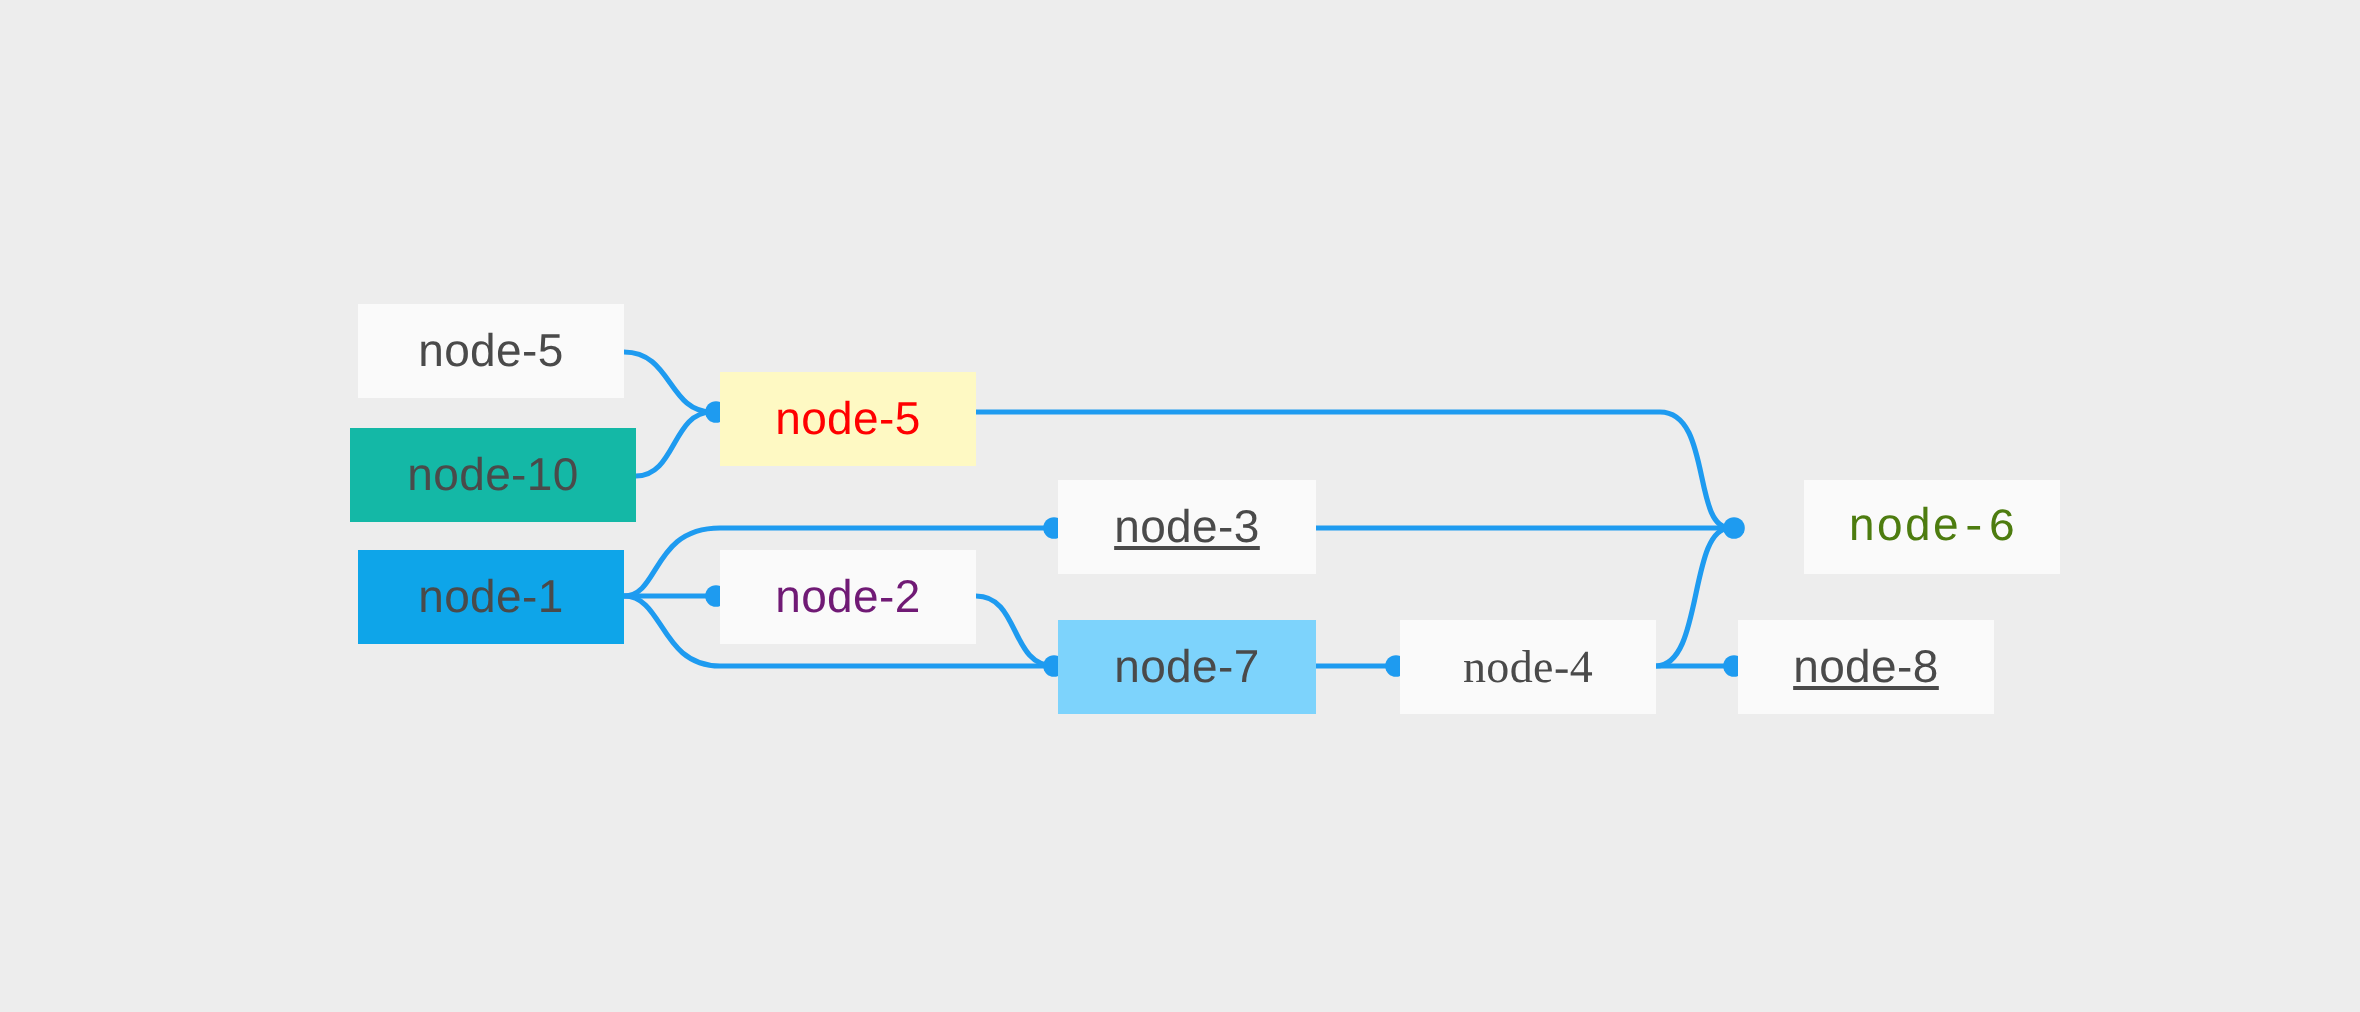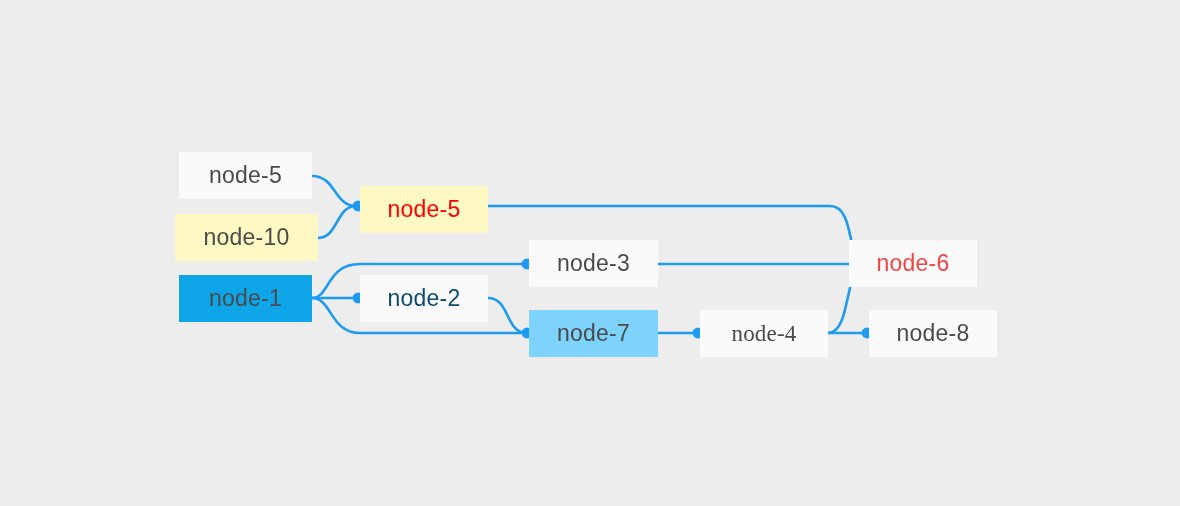--- a/index.html
+++ b/index.html
@@ -65,24 +65,24 @@
         <circle cx="527" cy="264" r="5.4" fill="#1e9bf0"></circle>
         <circle cx="527" cy="333" r="5.4" fill="#1e9bf0"></circle>
         <circle cx="698" cy="333" r="5.4" fill="#1e9bf0"></circle>
         <circle cx="867" cy="264" r="5.4" fill="#1e9bf0"></circle>
         <circle cx="867" cy="333" r="5.4" fill="#1e9bf0"></circle>
       </g>
   </svg>
 
   <div id="node-layer">
       <div class="node" style="left: 179px; top: 152px; width: 133px; height: 47px; background: rgb(250, 250, 250); color: rgb(74, 74, 74);">node-5</div>
-      <div class="node" style="left: 175px; top: 214px; width: 143px; height: 47px; background: #fef9c3; color: rgb(74, 74, 74);">node-10</div>
+      <div class="node" style="left: 175px; top: 214px; width: 143px; height: 47px; background: #14b8a6; color: rgb(74, 74, 74);">node-10</div>
       <div class="node" style="left: 360px; top: 186px; width: 128px; height: 47px; background: #fef9c3; color: rgb(255, 0, 0);">node-5</div>
       <div class="node" style="left: 179px; top: 275px; width: 133px; height: 47px; background: #0ea5e9; color: rgb(74, 74, 74);">node-1</div>
-      <div class="node" style="left: 360px; top: 275px; width: 128px; height: 47px; background: rgb(250, 250, 250); color: #0c4a6e;">node-2</div>
-      <div class="node" style="left: 529px; top: 240px; width: 129px; height: 47px; background: rgb(250, 250, 250); color: rgb(74, 74, 74);">node-3</div>
+      <div class="node" style="left: 360px; top: 275px; width: 128px; height: 47px; background: rgb(250, 250, 250); color: #701a75;">node-2</div>
+      <div class="node" style="left: 529px; top: 240px; width: 129px; height: 47px; background: rgb(250, 250, 250); color: rgb(74, 74, 74); text-decoration: underline;">node-3</div>
       <div class="node" style="left: 529px; top: 310px; width: 129px; height: 47px; background: #7dd3fc; color: rgb(74, 74, 74);">node-7</div>
       <div class="node" style="left: 700px; top: 310px; width: 128px; height: 47px; background: rgb(250, 250, 250); color: rgb(74, 74, 74); font-family: Liberation Serif, serif;">node-4</div>
-      <div class="node" style="left: 849px; top: 240px; width: 128px; height: 47px; background: rgb(250, 250, 250); color: #ef4444;">node-6</div>
-      <div class="node" style="left: 869px; top: 310px; width: 128px; height: 47px; background: rgb(250, 250, 250); color: rgb(74, 74, 74);">node-8</div>
+      <div class="node" style="left: 902px; top: 240px; width: 128px; height: 47px; background: rgb(250, 250, 250); color: #4d7c0f; font-family: Liberation Mono, monospace;">node-6</div>
+      <div class="node" style="left: 869px; top: 310px; width: 128px; height: 47px; background: rgb(250, 250, 250); color: rgb(74, 74, 74); text-decoration: underline;">node-8</div>
     </div>
 
 </div>
 
 </body></html>

